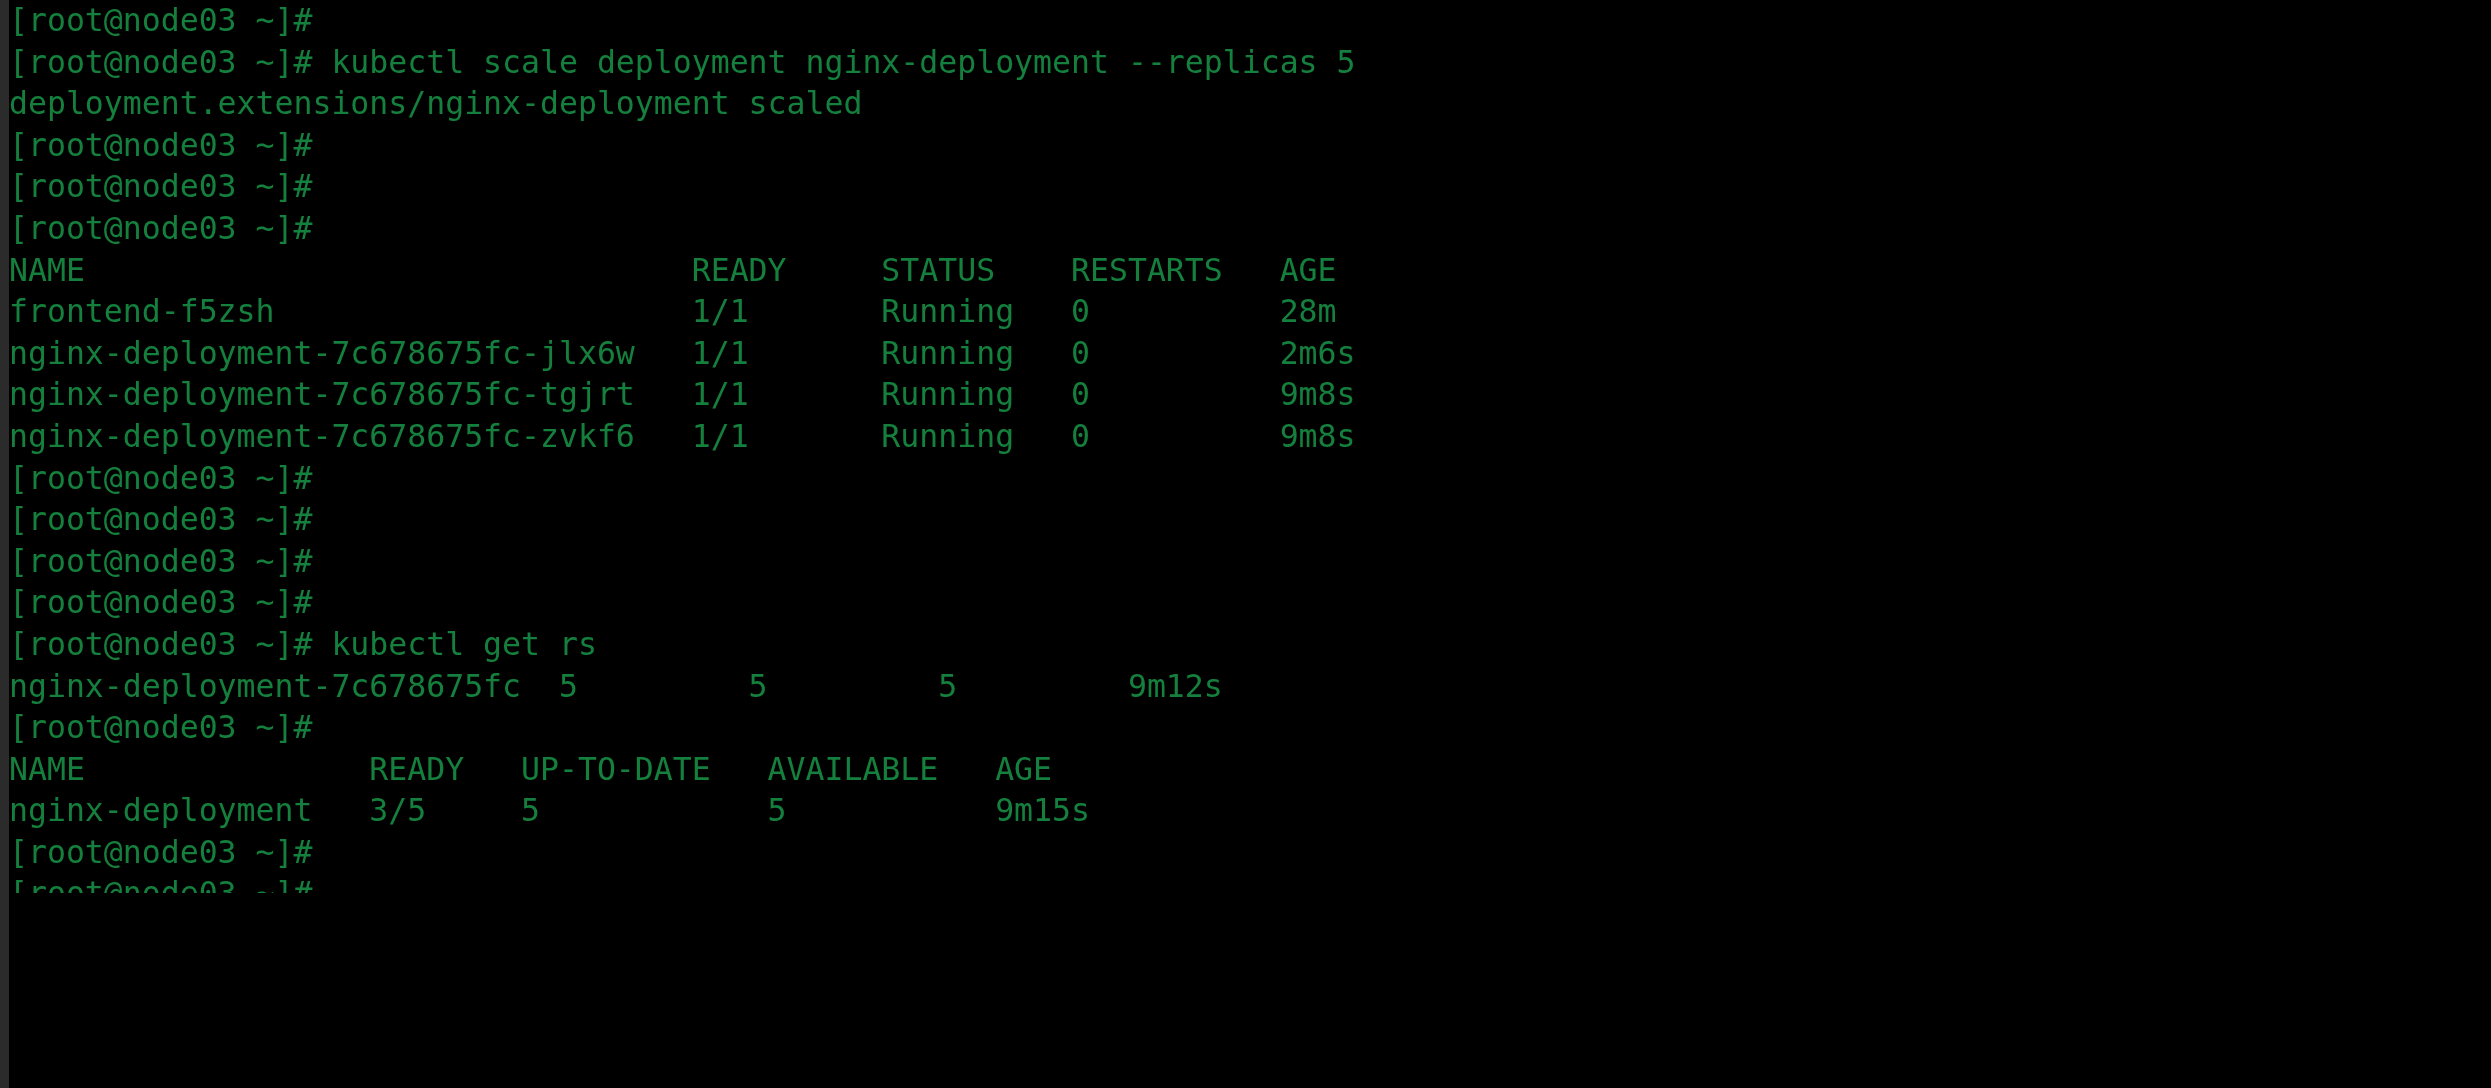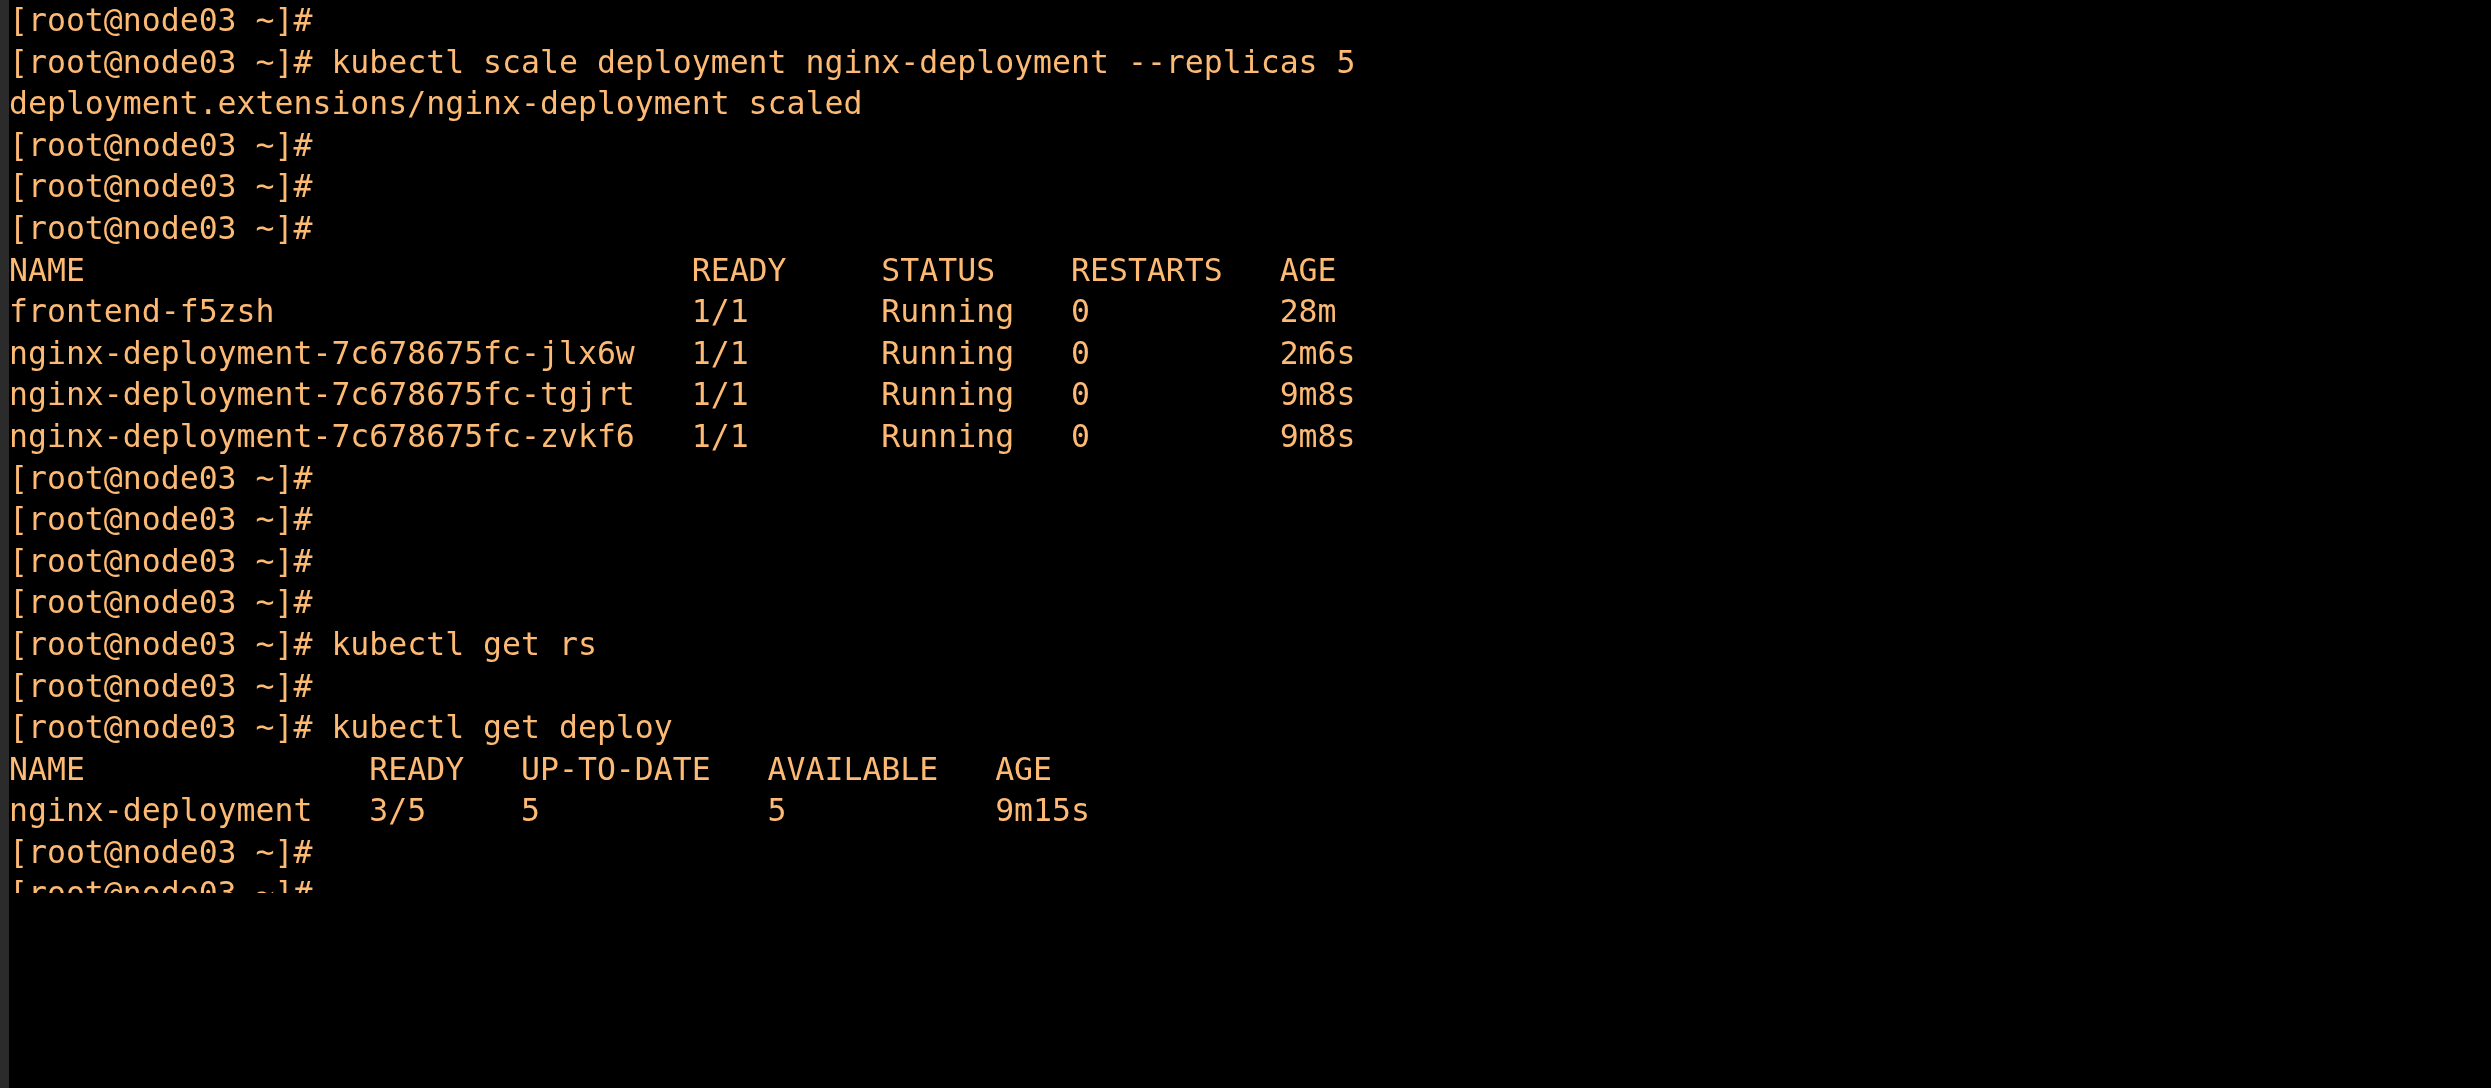--- a/index.html
+++ b/index.html
@@ -46,21 +46,21 @@
     left: 9px;
     top: 0;
     right: 0;
     bottom: 0;
     padding: 0;
   }
 
   .line {
     display: block;
     white-space: pre;
-    color: #fdba74;
+    color: #15803d;
     font-family: "DejaVu Sans Mono", "Liberation Mono", monospace;
     font-size: 31.5px;
     line-height: 41.6px;
     letter-spacing: 0px;
     height: 41.6px;
   }
 
   .line.clipped {
     height: 20px;
     overflow: hidden;
@@ -85,21 +85,21 @@
       <span class="line">NAME                                READY     STATUS    RESTARTS   AGE</span>
       <span class="line">frontend-f5zsh                      1/1       Running   0          28m</span>
       <span class="line">nginx-deployment-7c678675fc-jlx6w   1/1       Running   0          2m6s</span>
       <span class="line">nginx-deployment-7c678675fc-tgjrt   1/1       Running   0          9m8s</span>
       <span class="line">nginx-deployment-7c678675fc-zvkf6   1/1       Running   0          9m8s</span>
       <span class="line">[root@node03 ~]#</span>
       <span class="line">[root@node03 ~]#</span>
       <span class="line">[root@node03 ~]#</span>
       <span class="line">[root@node03 ~]#</span>
       <span class="line">[root@node03 ~]# kubectl get rs</span>
+      <span class="line">nginx-deployment-7c678675fc  5         5         5         9m12s</span>
       <span class="line">[root@node03 ~]#</span>
-      <span class="line">[root@node03 ~]# kubectl get deploy</span>
       <span class="line">NAME               READY   UP-TO-DATE   AVAILABLE   AGE</span>
       <span class="line">nginx-deployment   3/5     5            5           9m15s</span>
       <span class="line">[root@node03 ~]#</span>
       <span class="line clipped">[root@node03 ~]#</span>
     </div>
 
 </div>
 
 </body></html>

